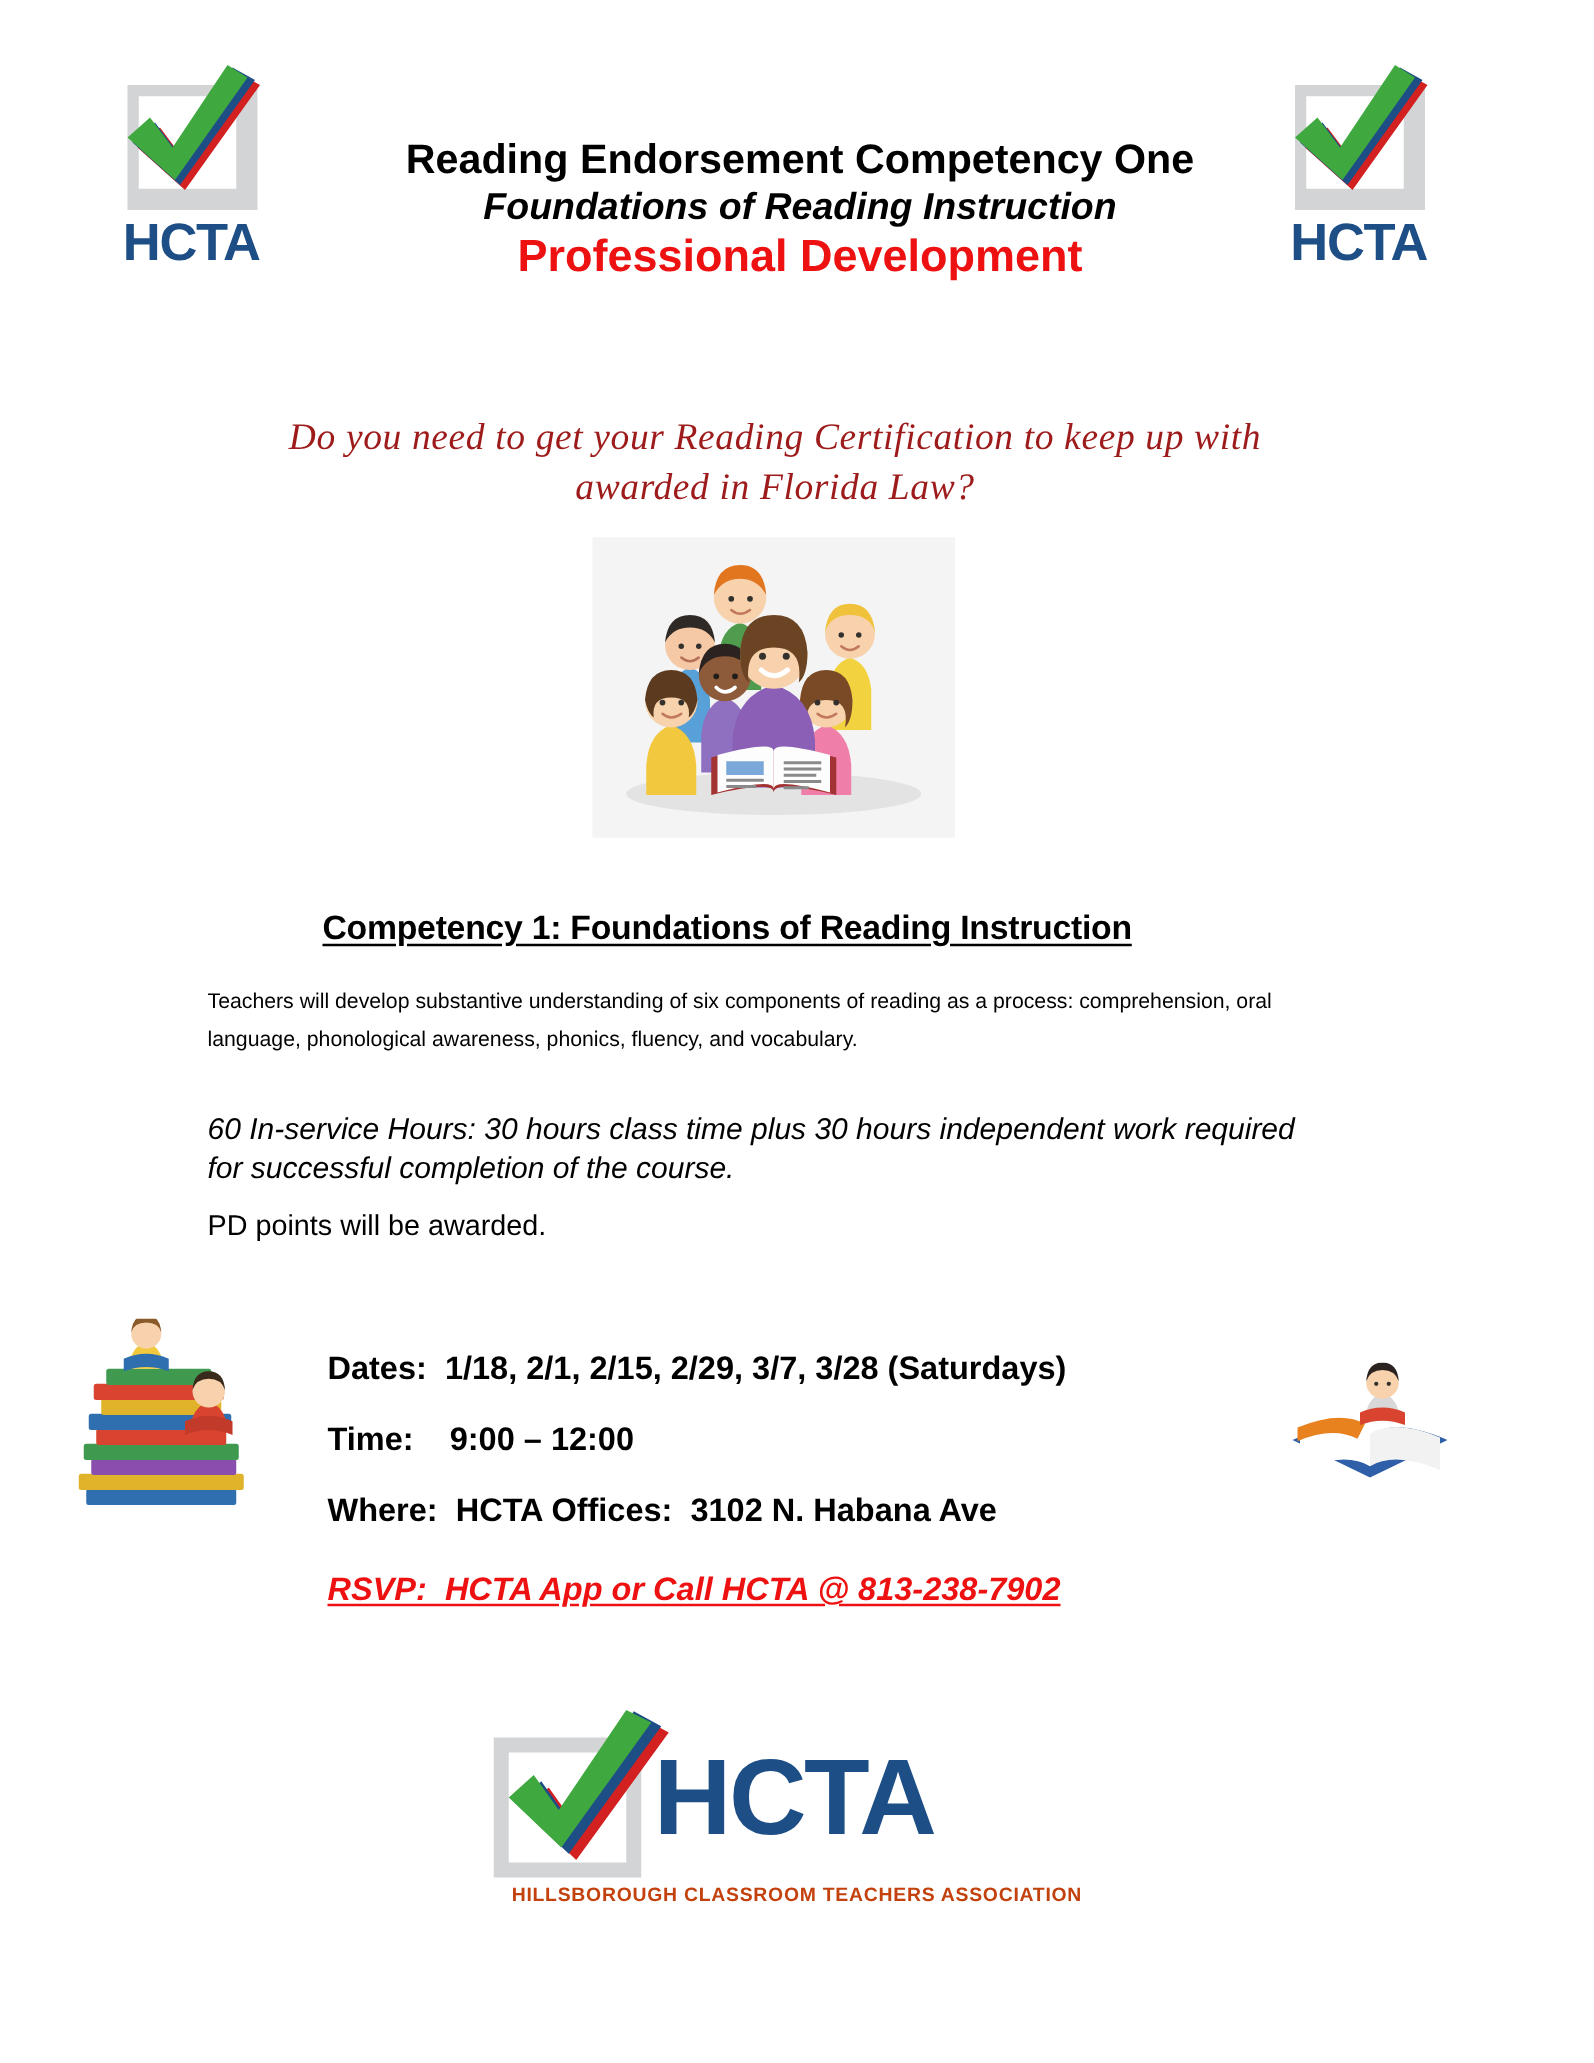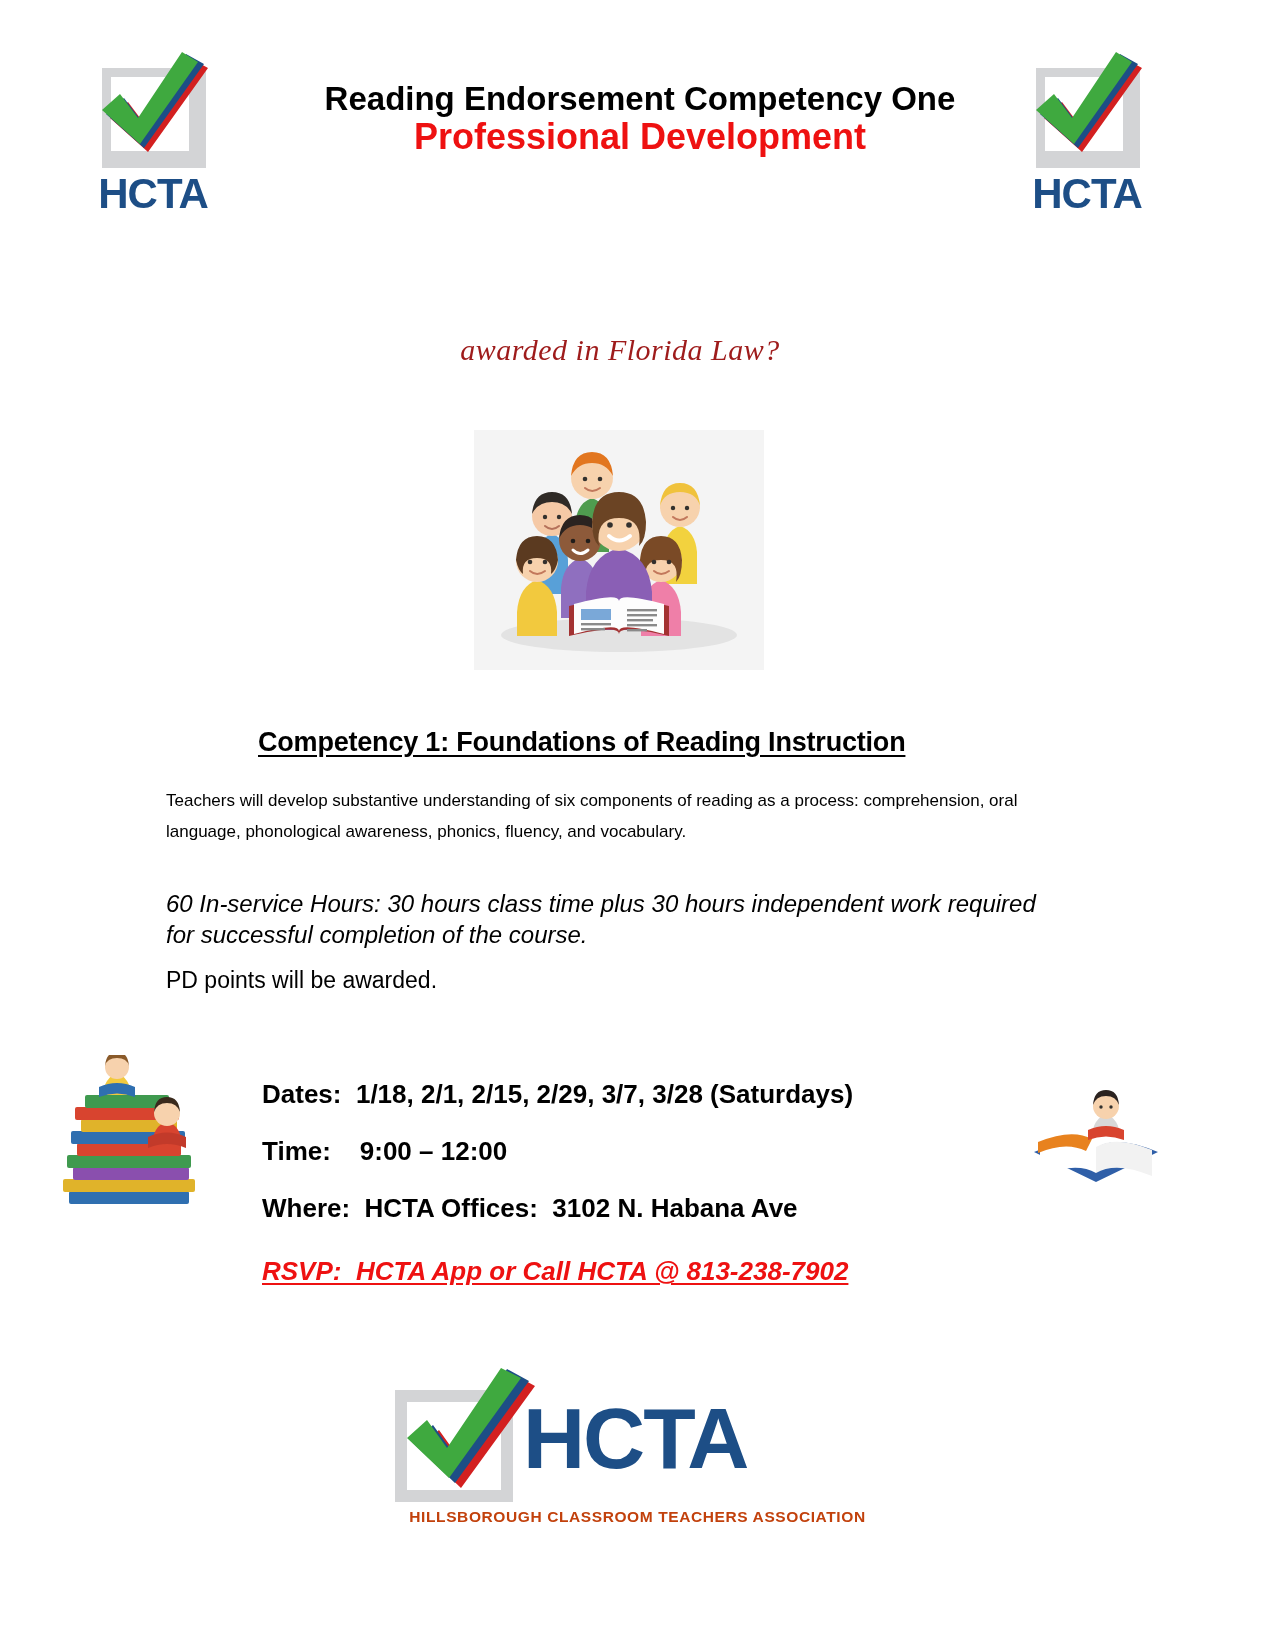--- a/index.html
+++ b/index.html
@@ -59,21 +59,21 @@
     color: #1d4e86;
   }
 
   #logo-top-left  { left: 78px;  top: 52px; }
   #logo-top-right { left: 1012px; top: 52px; }
 
   
   #header-title-block {
     position: absolute;
     left: 240px;
-    top: 80px;
+    top: 108px;
     width: 800px;
     text-align: center;
   }
   #header-title-block .line1 {
     font-family: "Liberation Sans", sans-serif;
     font-weight: bold;
     font-size: 33px;
     letter-spacing: 0px;
     line-height: 38px;
     color: #000000;
@@ -293,24 +293,26 @@
       <polygon points="18,66 36,50 54,74 98,6 116,16 56,100" fill="#d32020"></polygon>
       <polygon points="14,62 32,46 50,70 94,2 112,12 52,96" fill="#1d4e86"></polygon>
       <polygon points="10,58 28,42 46,66 90,0 106,10 48,92" fill="#3fa93f"></polygon>
     </svg>
   </div>
   <div class="wordmark">HCTA</div>
 </div>
 
 <div id="header-title-block">
   <div class="line1">Reading Endorsement Competency One</div>
+  <div class="line2">Foundations of Reading Instruction</div>
   <div class="line3">Professional Development</div>
 </div>
 
 <div id="wordart-question">
+  <span class="wa-line">Do you need to get your Reading Certification to keep up with</span>
   <span class="wa-line">awarded in Florida Law?</span>
 </div>
 
 <div id="reading-group-image">
   <svg width="290" height="240" viewBox="0 0 290 240">
     <rect x="0" y="0" width="290" height="240" fill="#f4f4f4"></rect>
 
     <ellipse cx="145" cy="205" rx="118" ry="17" fill="#e3e3e3"></ellipse>
 
     <g>

